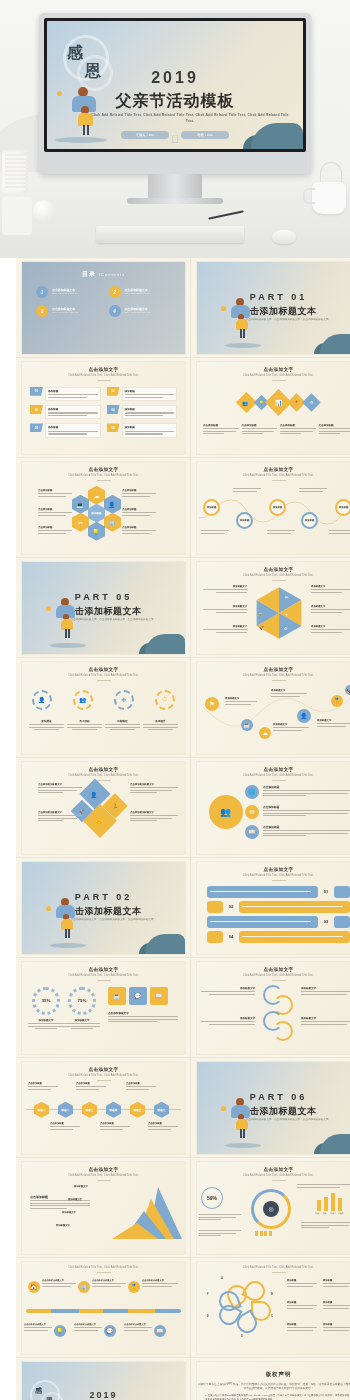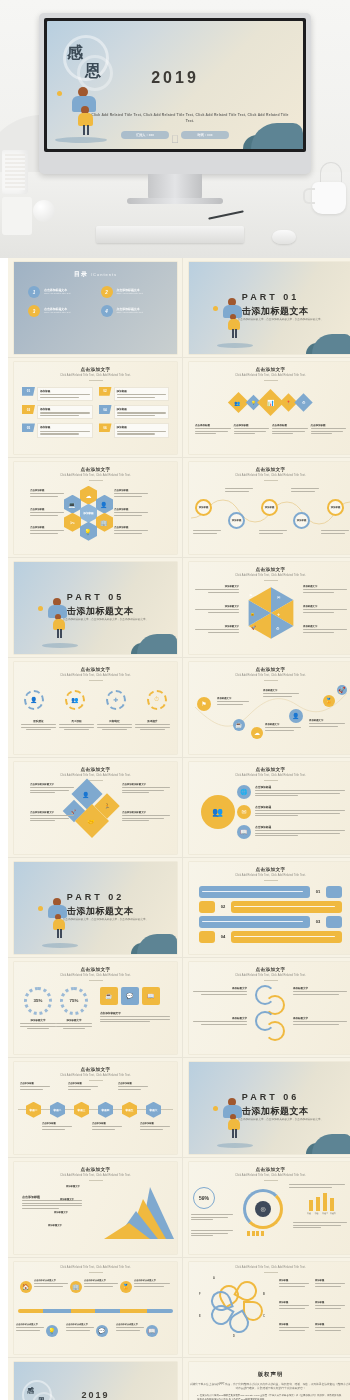--- a/index.html
+++ b/index.html
@@ -61,21 +61,21 @@
 
   
   .person { position:absolute; }
   .p-head { position:absolute; border-radius:50%; background:#a0582f;}
   .p-body { position:absolute; background:#7fa9cf; border-radius:6px 6px 2px 2px;}
   .p-kid-head{ position:absolute; border-radius:50%; background:#a0582f;}
   .p-kid-body{ position:absolute; background:#f0b93f; border-radius:5px 5px 2px 2px;}
   .p-leg { position:absolute; background:#3f4a5a;}
 
   
-  .grid { position:absolute; top:258px; left:8px; width:290px; height:1142px;
+  .grid { position:absolute; top:258px; left:16px; width:290px; height:1142px;
           display:grid; grid-template-columns:175px 175px; grid-auto-rows:100px; }
   .thumb { position:relative; overflow:hidden; background:#f7f3e6;
            border-right:1px solid #e9e5d8; border-bottom:1px solid #e9e5d8; }
   .slide { position:absolute; left:6px; top:4px; width:163px; height:92px; overflow:hidden;
            background:linear-gradient(115deg,#f7f4e9 0%,#f6f1e2 50%,#f3eddc 100%);
            box-shadow:0 0 0 .5px #e6e0cf; }
   .slide.cover { background:linear-gradient(120deg,#b9cfdf 0%,#cdd7dc 30%,#e6e2d2 62%,#f1ead7 100%); }
 
   .s-title { text-align:center; font-size:4.6px; font-weight:700; color:#3a3934; letter-spacing:.4px; margin-top:5px;}
   .s-sub   { text-align:center; font-size:2.6px; color:#8c8a82; line-height:1.6; margin-top:2px; letter-spacing:.1px;}
@@ -131,20 +131,21 @@
     <div class="pot"></div>
 
     <div class="imac">
       <div class="imac-inner">
         <div class="screen">
           <div class="s1-ring"></div>
           <div class="s1-ring2"></div>
           <div class="s1-gan">感</div>
           <div class="s1-en">恩</div>
           <div class="s1-year">2019</div>
+          <div class="s1-title">父亲节活动模板</div>
           <div class="s1-sub">Click Add Related Title Text, Click Add Related Title Text, Click Add Related Title Text, Click Add Related Title Text.</div>
           <div class="s1-btns">
             <div class="s1-btn">
                 <span>汇报人：xxx</span>
               </div>
             <div class="s1-btn">
                 <span>时间：xxx</span>
               </div>
           </div>
           <div class="s1-star"></div>

